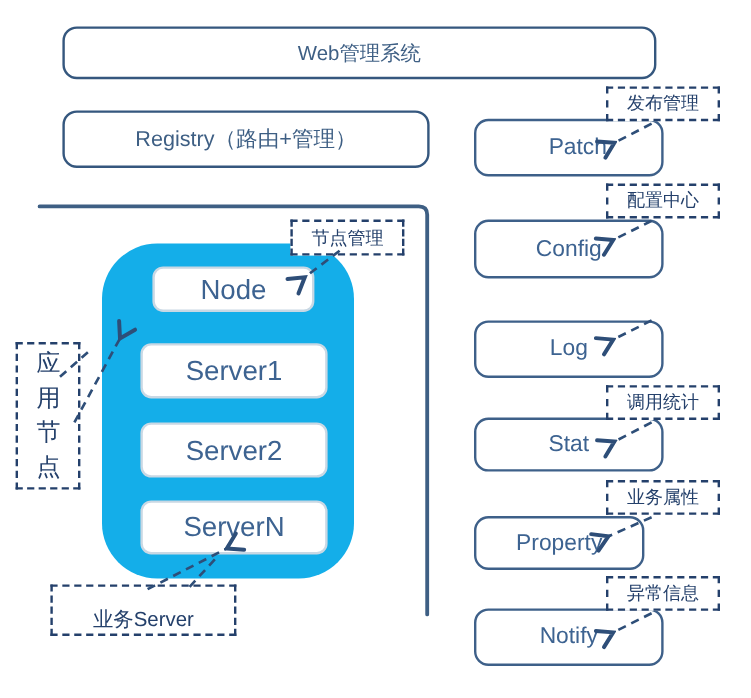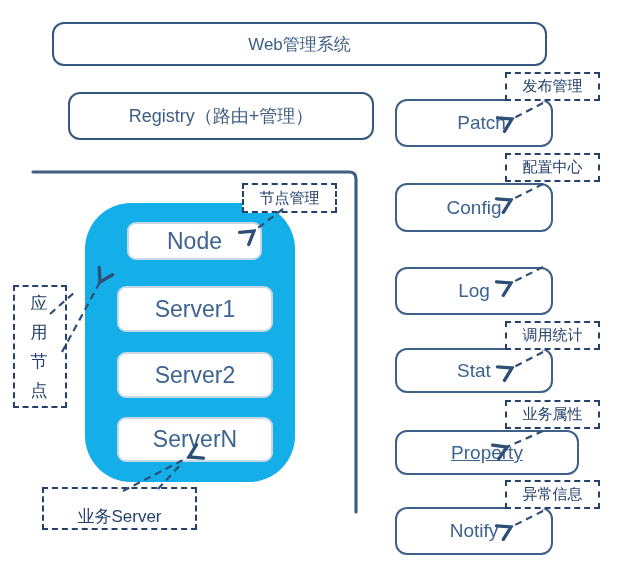--- a/index.html
+++ b/index.html
@@ -19,35 +19,35 @@
   .cyanwrap{
     position:absolute;box-sizing:border-box;border-radius:46px;z-index:2;
   }
   .dlabel{
     position:absolute;box-sizing:border-box;background:#ffffff;
     border:2px dashed #24406B;color:#24406B;font-weight:normal;font-size:15px;
     display:flex;align-items:center;justify-content:center;z-index:4;
   }
   .vtext{
     width:19px;margin:0 auto;word-break:break-all;line-height:29px;
-    text-align:left;font-size:17px;
+    text-align:center;font-size:20px;
   }
   #arrows{position:absolute;left:0;top:0;z-index:5;pointer-events:none;}
   .bigbold{font-size:17px;}
 </style>
 </head>
 <body>
 
 <div id="stage">
 
   <div class="box topbox" style="left:52px;top:22px;width:495px;height:44px;">
     <span>Web管理系统</span>
   </div>
 
-  <div class="box topbox" style="left:68px;top:92px;width:306px;height:48px;font-size:18px;">
+  <div class="box topbox" style="left:52px;top:92px;width:306px;height:48px;font-size:18px;">
     <span>Registry（路由+管理）</span>
   </div>
 
   <div class="cyanwrap" style="left: 85px; top: 203px; width: 210px; height: 279px; background-color: rgb(20, 174, 233);"></div>
 
   <div class="box innerbox" style="left:127px;top:222px;width:135px;height:38px;">
     <span>Node</span>
   </div>
   <div class="box innerbox" style="left:117px;top:286px;width:156px;height:46px;">
     <span>Server1</span>
@@ -76,21 +76,21 @@
   </div>
   <div class="box svcbox" style="left:395px;top:183px;width:158px;height:49px;">
     <span>Config</span>
   </div>
   <div class="box svcbox" style="left:395px;top:267px;width:158px;height:48px;">
     <span>Log</span>
   </div>
   <div class="box svcbox" style="left:395px;top:348px;width:158px;height:45px;">
     <span>Stat</span>
   </div>
-  <div class="box svcbox" style="left:395px;top:430px;width:184px;height:45px;text-decoration:underline;">
+  <div class="box svcbox" style="left:395px;top:430px;width:142px;height:45px;">
     <span>Property</span>
   </div>
   <div class="box svcbox" style="left:395px;top:507px;width:158px;height:48px;">
     <span>Notify</span>
   </div>
 
   <div class="dlabel" style="left:505px;top:72px;width:95px;height:29px;">
     <span>发布管理</span>
   </div>
   <div class="dlabel" style="left:505px;top:153px;width:95px;height:29px;">

